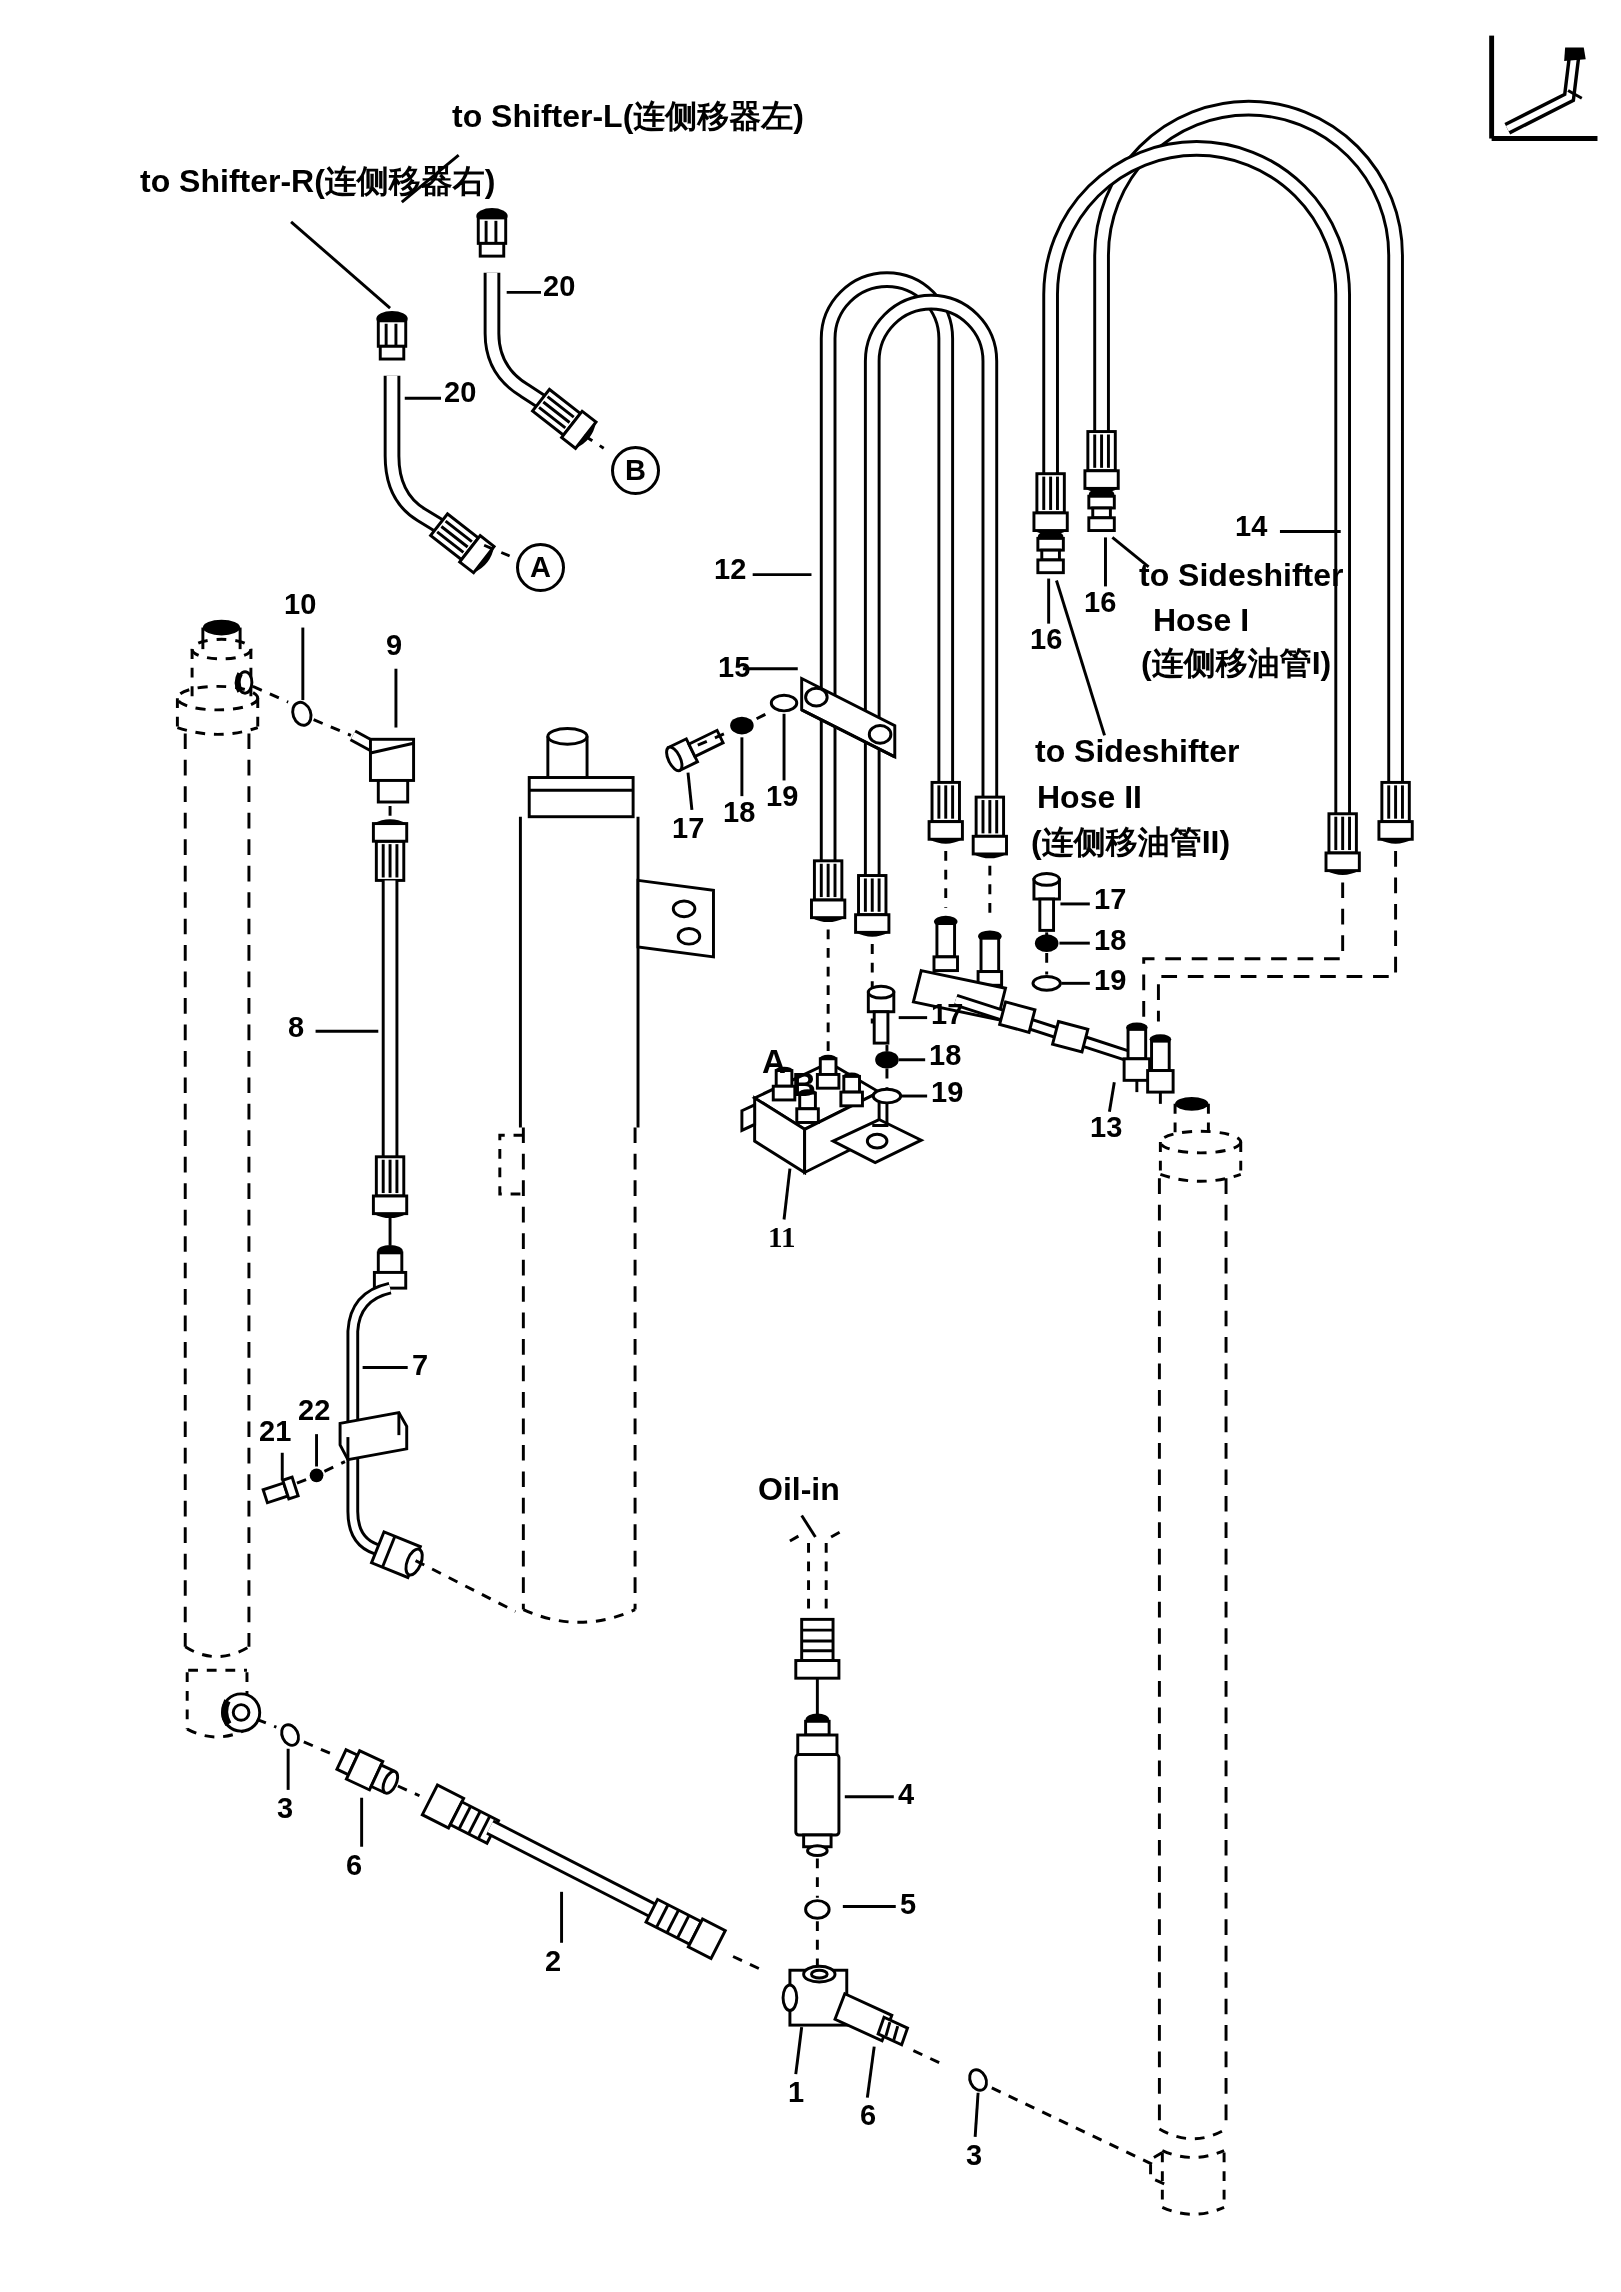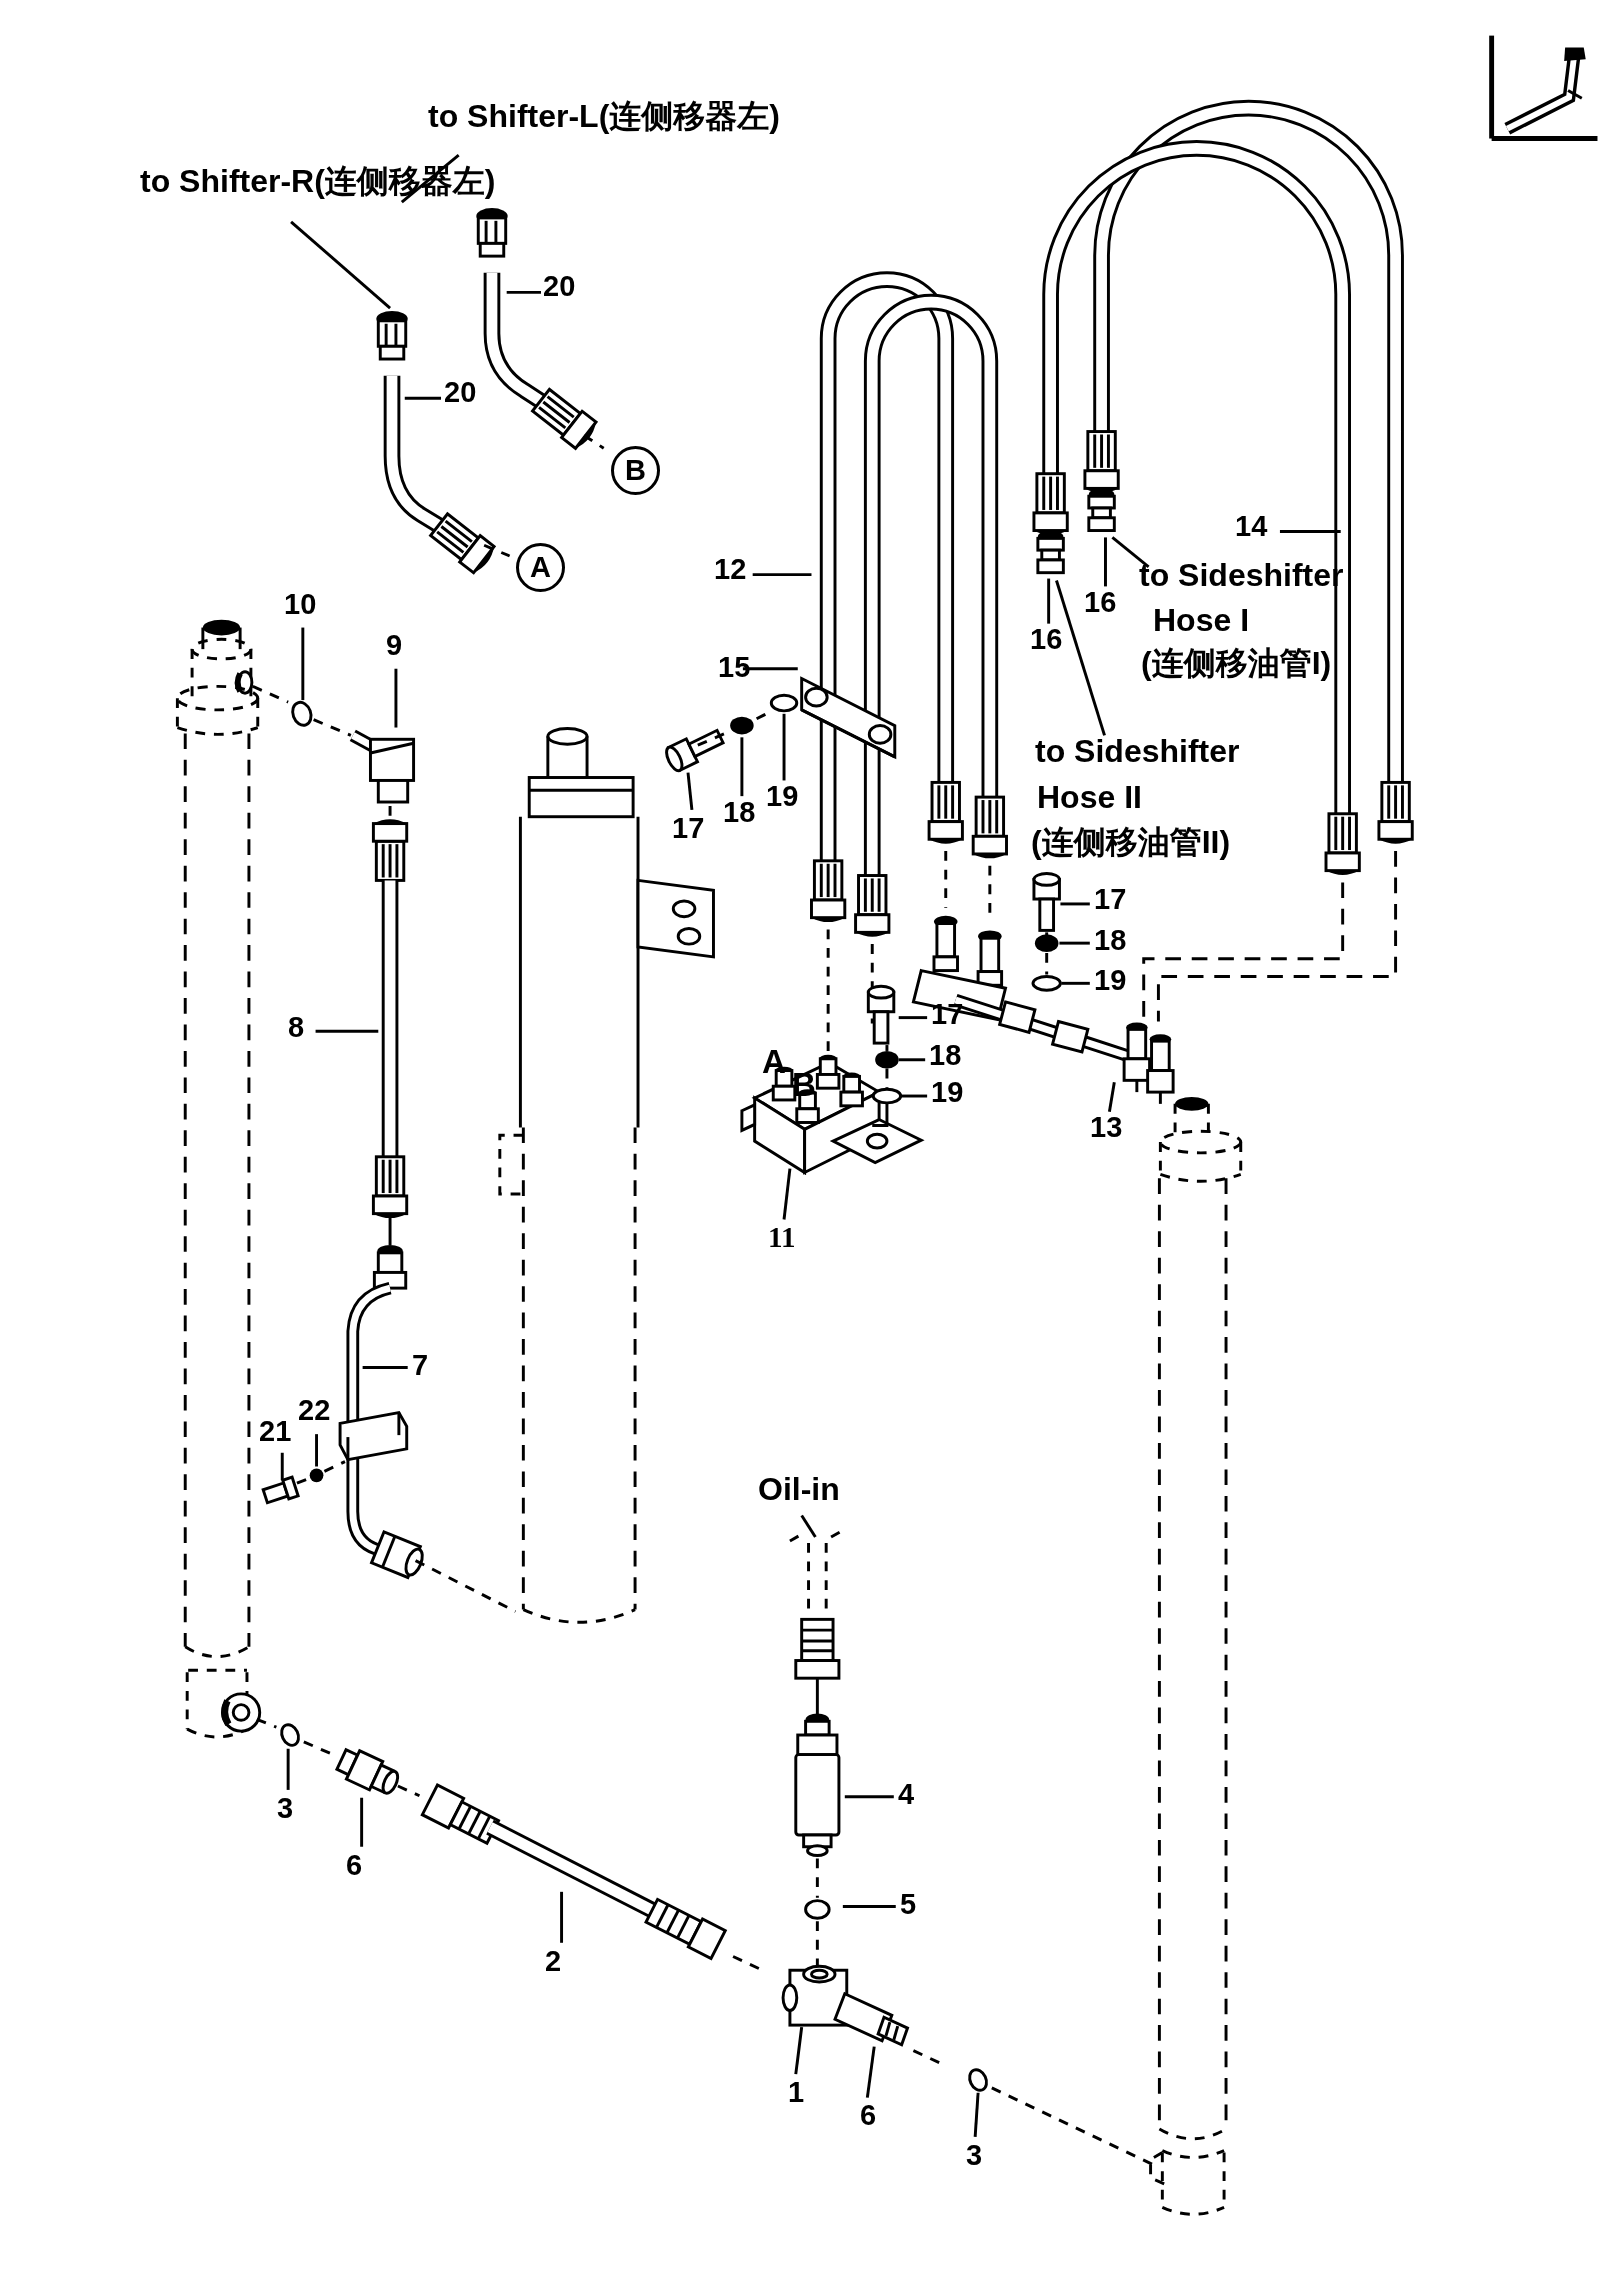--- a/index.html
+++ b/index.html
@@ -370,22 +370,22 @@
     <line x1="1012" y1="2130" x2="1180" y2="2210" class="d2"></line>
     <line x1="294" y1="1784" x2="294" y2="1826" class="ln"></line>
     <line x1="369" y1="1834" x2="369" y2="1884" class="ln"></line>
     <line x1="573" y1="1930" x2="573" y2="1982" class="ln"></line>
     <line x1="818" y1="2068" x2="812" y2="2116" class="ln"></line>
     <line x1="892" y1="2088" x2="885" y2="2140" class="ln"></line>
     <line x1="998" y1="2135" x2="995" y2="2180" class="ln"></line>
   </g>
 </svg>
 
-<div class="ann" style="left:428px;top:100px;text-align:right;">to Shifter-L(连侧移器左)</div>
-<div class="ann" style="left:140px;top:165px;">to Shifter-R(连侧移器左)</div>
+<div class="ann" style="left:452px;top:100px;text-align:right;">to Shifter-L(连侧移器左)</div>
+<div class="ann" style="left:140px;top:165px;">to Shifter-R(连侧移器右)</div>
 <div class="ann" style="left:1139px;top:559px;">to Sideshifter</div>
 <div class="ann" style="left:1153px;top:604px;">Hose I</div>
 <div class="ann" style="left:1135px;top:647px;margin-left:6px;">(连侧移油管I)</div>
 <div class="ann" style="left:1035px;top:735px;">to Sideshifter</div>
 <div class="ann" style="left:1037px;top:781px;">Hose II</div>
 <div class="ann" style="left:1031px;top:826px;">(连侧移油管II)</div>
 <div class="ann" style="left:758px;top:1473px;">Oil-in</div>
 
 <div class="circ" style="left:516px;top:543px;">A</div>
 <div class="circ" style="left:611px;top:446px;">B</div>

